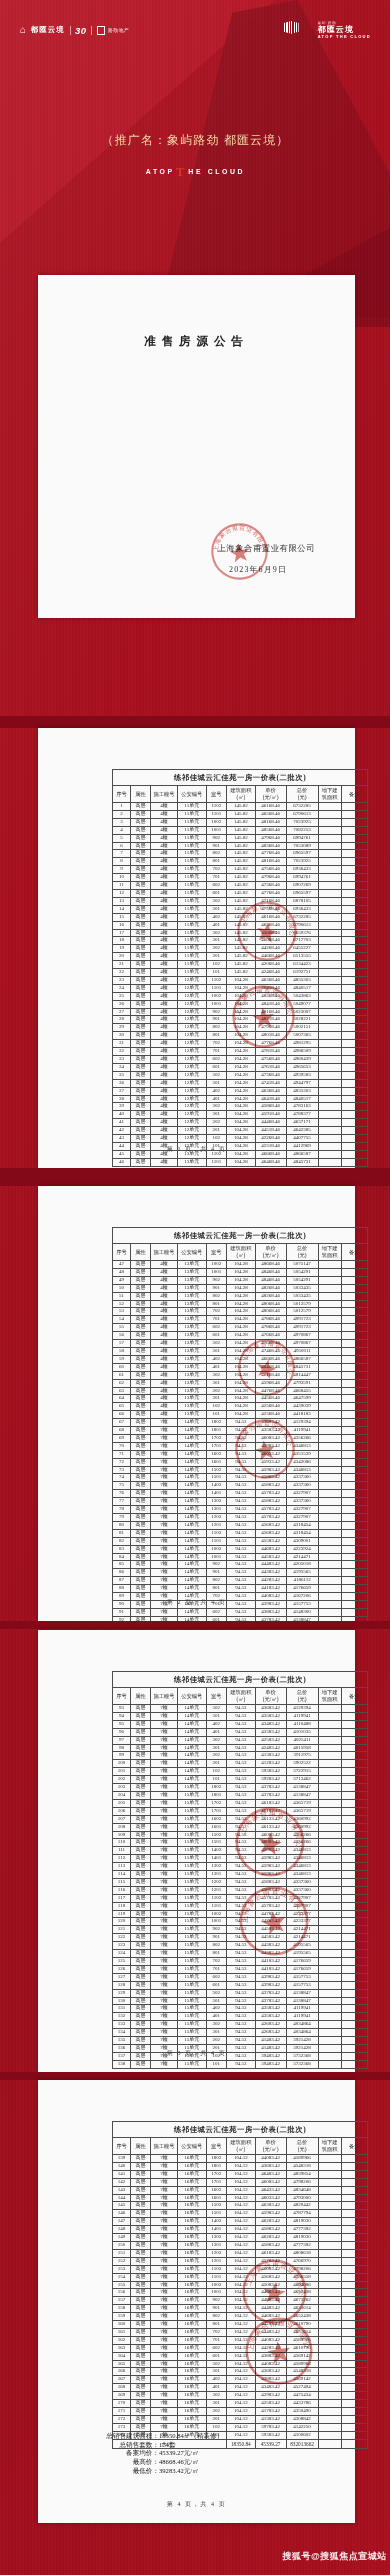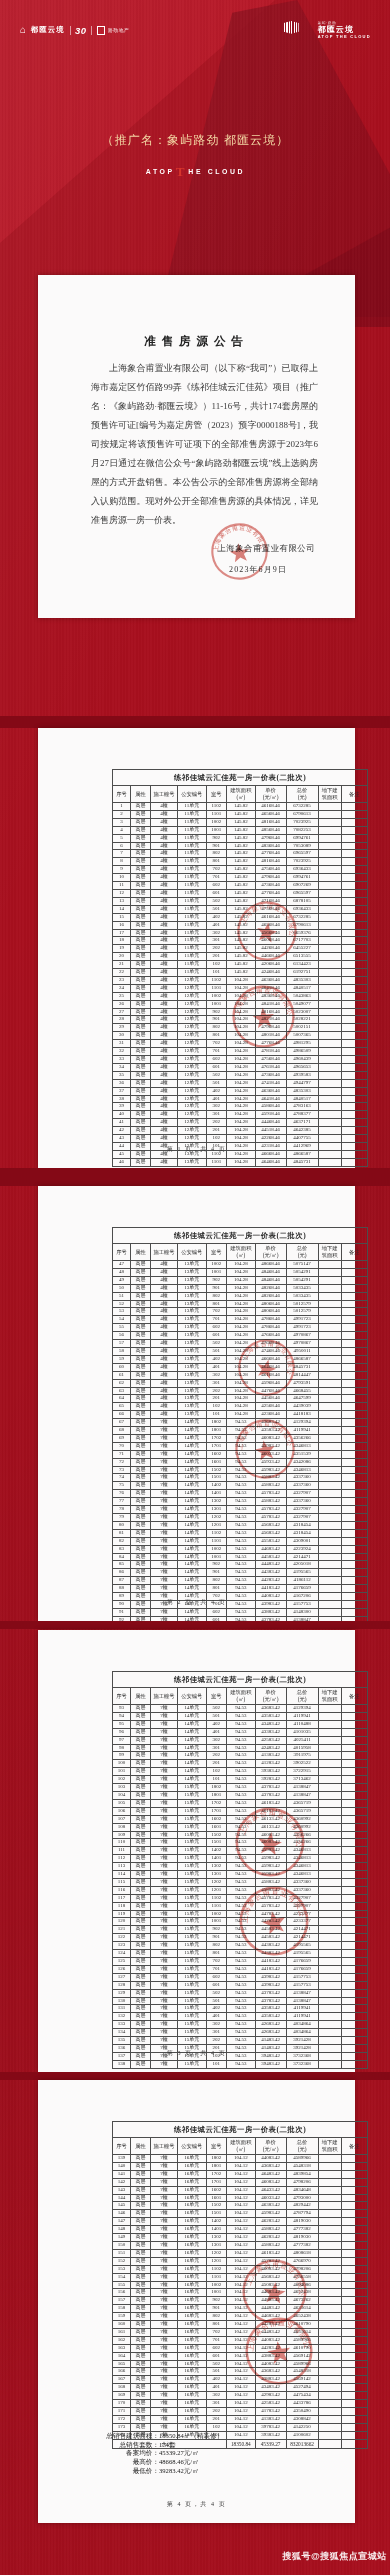--- a/index.html
+++ b/index.html
@@ -128,21 +128,20 @@
         <span class="br-tag">ATOP THE CLOUD</span>
       </span>
     </div>
   </div>
 
   <div class="subtitle">（推广名：象屿路劲 都匯云境）</div>
   <div class="atop-logo"><span>ATOP</span><span class="t-mark">T</span><span>HE CLOUD</span></div>
 
   <section class="page page-1">
     <h2 class="ann-title">准售房源公告</h2>
-    <p class="ann-body">上海象合甫置业有限公司（以下称“我司”）已取得上海市嘉定区竹佰路99弄《练祁佳城云汇佳苑》项目（推广名：《象屿路劲·都匯云境》）11-16号，共计174套房屋的预售许可证[编号为嘉定房管（2023）预字0000188号]，我司按规定将该预售许可证项下的全部准售房源于2023年6月27日通过在微信公众号“象屿路劲都匯云境”线上选购房屋的方式开盘销售。本公告公示的全部准售房源将全部纳入认购范围。现对外公开全部准售房源的具体情况，详见准售房源一房一价表。</p>
     <div class="ann-sign">上海象合甫置业有限公司</div>
     <div class="ann-date">2023年6月9日</div>
     <div class="stamp" style="left:172px;top:247px;width:59px;height:59px;transform:rotate(-8deg);"><svg viewBox="0 0 100 100" width="100%" height="100%">
           <circle cx="50" cy="50" r="46" fill="none" stroke="rgba(196,48,38,0.6)" stroke-width="3.6"></circle>
           <defs>
             <path id="sealArc0" d="M 50 50 m -37 0 a 37 37 0 1 1 74 0" fill="none"></path>
           </defs>
           <text font-size="10.5" fill="rgba(196,48,38,0.72)" letter-spacing="1"><textPath href="#sealArc0" startOffset="4%">上海象合甫置业有限公司</textPath></text>
           <polygon points="50,36 54.2,47.5 66.4,47.9 56.8,55.4 60.3,67.1 50,60.2 39.7,67.1 43.2,55.4 33.6,47.9 45.8,47.5" fill="rgba(196,48,38,0.66)"></polygon>
         </svg></div>

